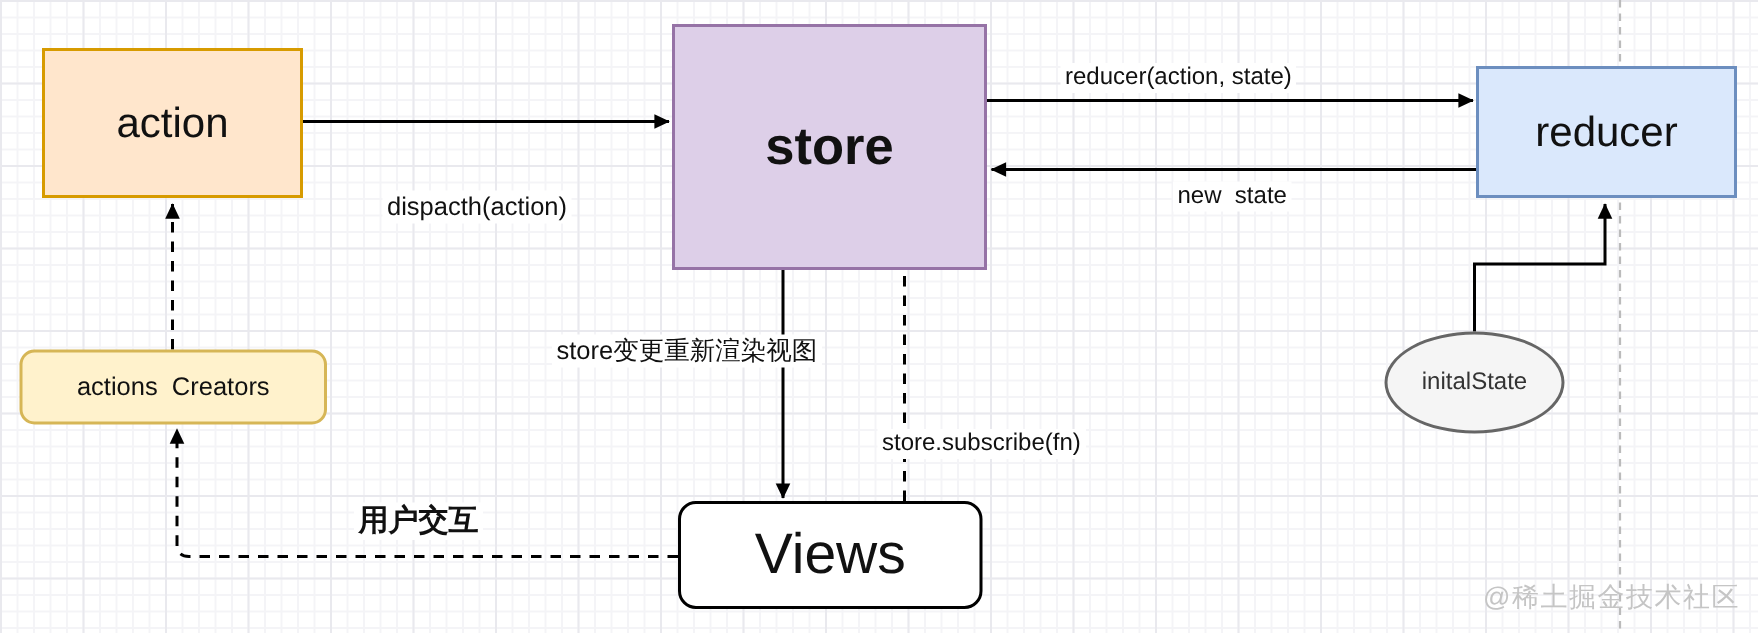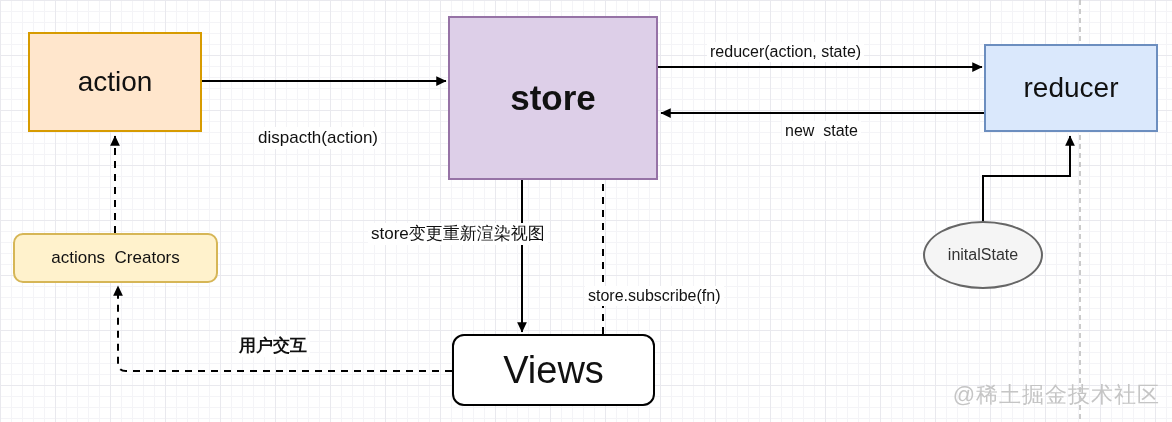--- a/index.html
+++ b/index.html
@@ -79,26 +79,26 @@
     color: #111111;
     padding: 1px 3px;
     white-space: pre;
     line-height: 1.15;
   }
   .elabel-dispatch   { left: 255px; top: 93px;  font-size: 17px; margin-top: 34px; }
   .elabel-reducercall{ left: 707px; top: 42px;  font-size: 16px; }
   .elabel-newstate   { left: 771px; top: 121px; font-size: 16px; margin-left: 11px; }
   .elabel-rerender   { left: 368px; top: 223px; font-size: 17px; }
   .elabel-subscribe  { left: 585px; top: 266px; font-size: 16px; margin-top: 20px; }
-  .elabel-userinter  { left: 236px; top: 335px; font-size: 17px; font-weight: 600; }
+  .elabel-userinter  { left: 236px; top: 335px; font-size: 20px; font-weight: 600; }
   .watermark {
     position: absolute;
     right: 12px; bottom: 12px;
     z-index: 4;
-    font-size: 22px;
+    font-size: 18px;
     color: #c5c5c5;
     background: transparent;
     letter-spacing: 1px;
   }
 </style>
 </head>
 <body>
 
 <div class="canvas">
 

